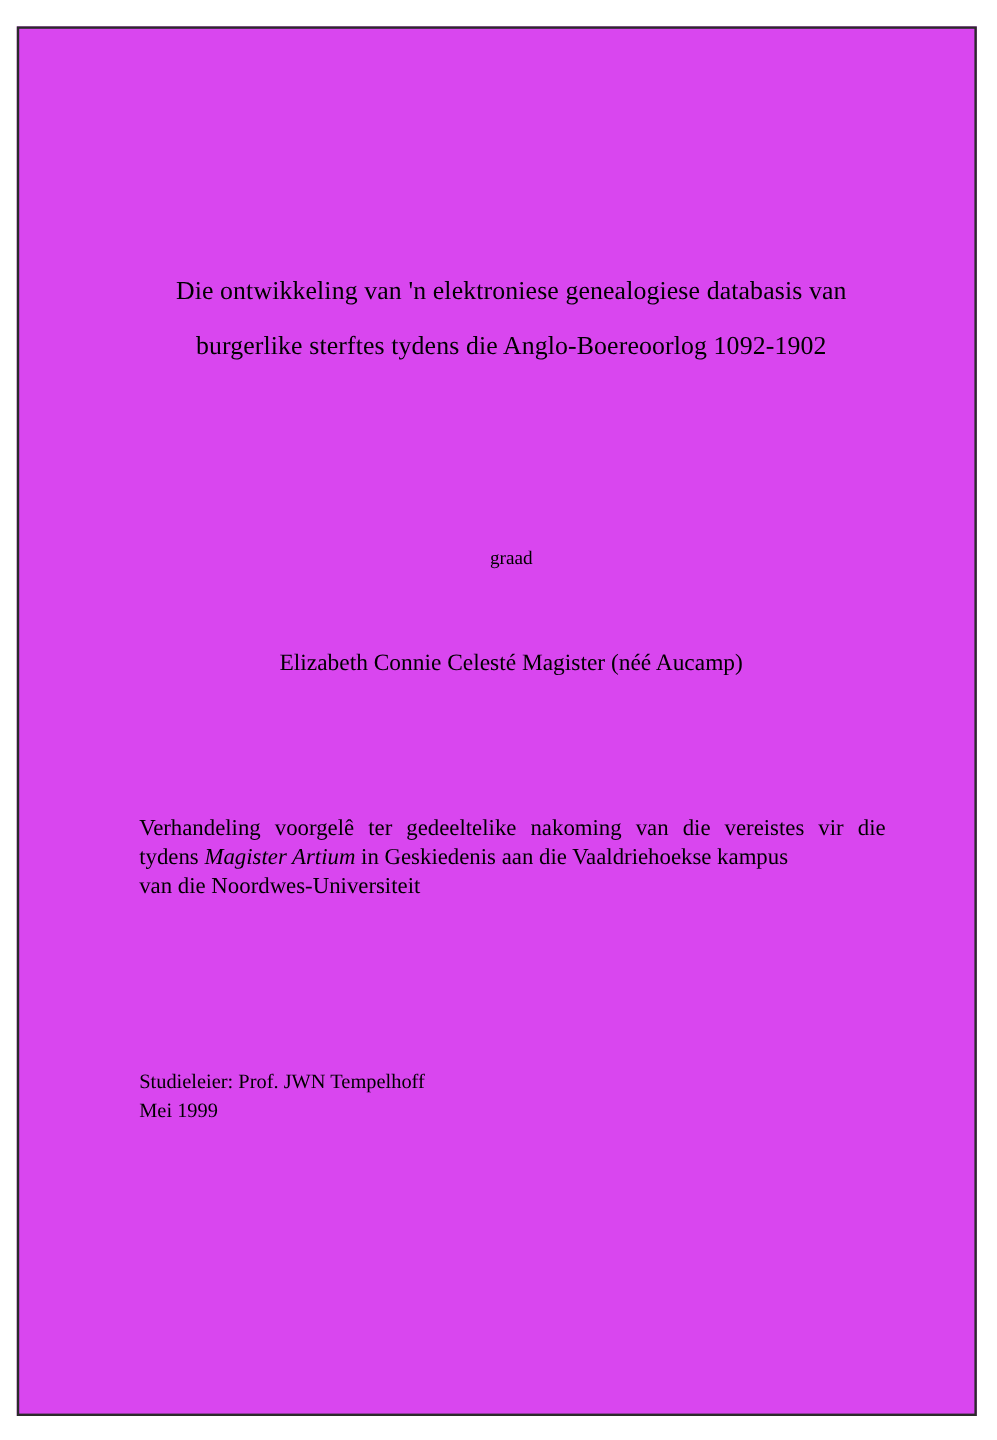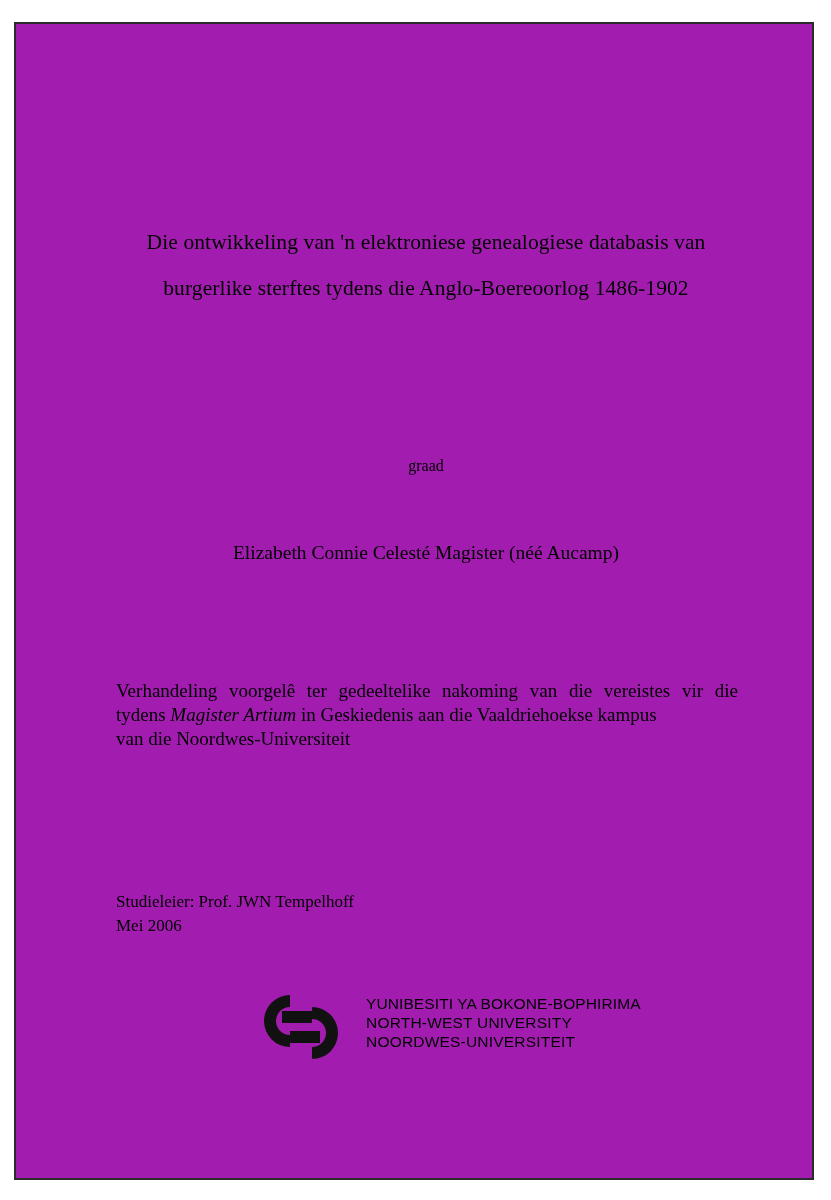--- a/index.html
+++ b/index.html
@@ -21,21 +21,21 @@
     background: #ffffff;
   }
   
   .scan-frame {
     position: absolute;
     left: 14px;
     top: 22px;
     width: 800px;
     height: 1158px;
     border: 2px solid #2b2b2b;
-    background: #a21caf;
+    background: #d946ef;
     box-sizing: border-box;
   }
   .content {
     position: absolute;
     left: 90px;
     top: 0;
     width: 640px;
     height: 100%;
   }
   .title-block {
@@ -121,49 +121,34 @@
 </style>
 </head>
 <body>
 
 <div class="page">
   <div class="scan-frame">
     <div class="content">
 
       <div class="title-block">
         <div class="title-line">Die ontwikkeling van 'n elektroniese genealogiese databasis van</div>
-        <div class="title-line">burgerlike sterftes tydens die Anglo-Boereoorlog 1486-1902</div>
+        <div class="title-line">burgerlike sterftes tydens die Anglo-Boereoorlog 1092-1902</div>
       </div>
 
       <div class="deur">graad</div>
 
       <div class="author">Elizabeth Connie Celesté Magister (néé Aucamp)</div>
 
       <div class="abstract-block">
         <div class="abstract-line-justified">Verhandeling voorgelê ter gedeeltelike nakoming van die vereistes vir die</div>
         <div class="abstract-line"><span>tydens </span><i>Magister Artium</i><span> in Geskiedenis aan die Vaaldriehoekse kampus</span></div>
         <div class="abstract-line">van die Noordwes-Universiteit</div>
       </div>
 
       <div class="supervisor-block">
         <div>Studieleier: Prof. JWN Tempelhoff</div>
-        <div>Mei 2006</div>
+        <div>Mei 1999</div>
       </div>
 
-      <div class="logo-wrap">
-        <div class="logo-mark">
-          <svg viewBox="0 0 108 72" width="108" height="72" xmlns="http://www.w3.org/2000/svg">
-            <path d="M36 4 A26 26 0 1 0 36 56 L36 44 A14 14 0 1 1 36 16 Z" fill="#111111"></path>
-            <rect x="28" y="20" width="30" height="12" fill="#111111"></rect>
-            <path d="M58 16 A26 26 0 1 1 58 68 L58 56 A14 14 0 1 0 58 28 Z" fill="#111111"></path>
-            <rect x="36" y="40" width="30" height="12" fill="#111111"></rect>
-          </svg>
-        </div>
-        <div class="logo-text">
-          <div>YUNIBESITI YA BOKONE-BOPHIRIMA</div>
-          <div>NORTH-WEST UNIVERSITY</div>
-          <div>NOORDWES-UNIVERSITEIT</div>
-        </div>
-      </div>
 
     </div>
   </div>
 </div>
 
 </body></html>

